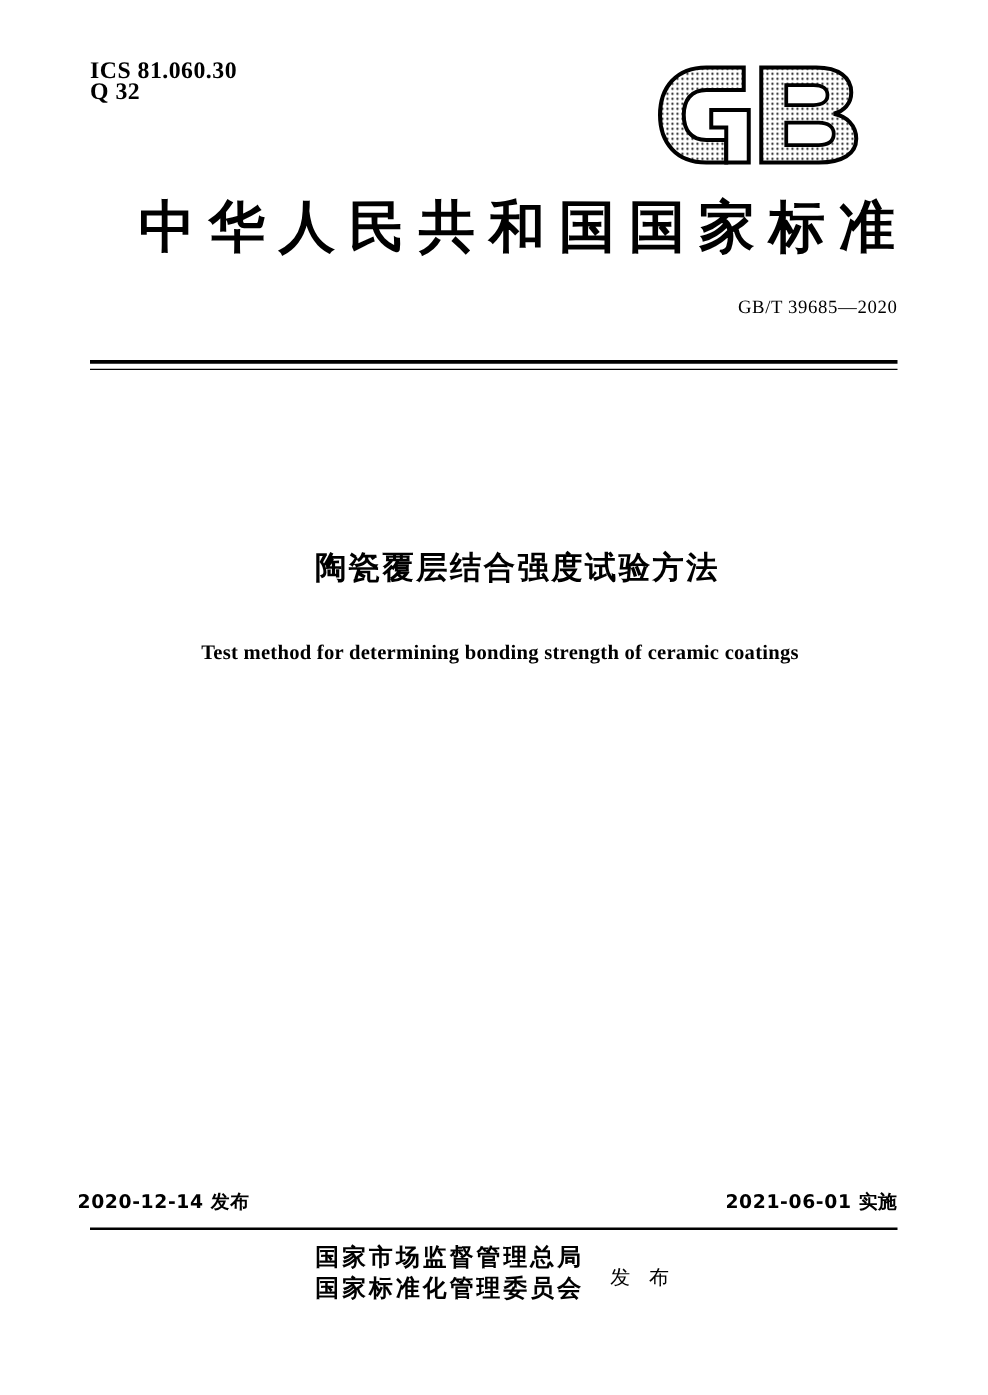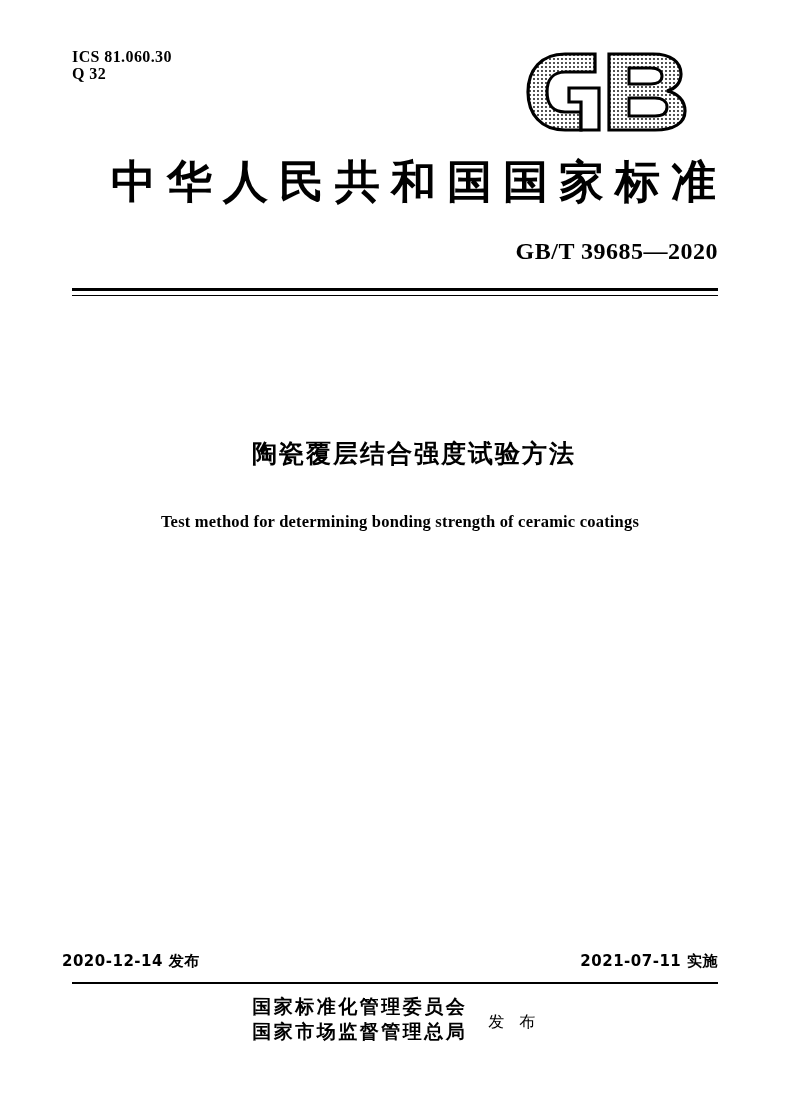--- a/index.html
+++ b/index.html
@@ -22,21 +22,21 @@
     box-sizing: border-box;
   }
 
   
   .ics-block {
     position: absolute;
     left: 72px;
     top: 48px;
     font-family: "Liberation Serif", serif;
     font-weight: bold;
-    font-size: 16px;
+    font-size: 19px;
     line-height: 17px;
     letter-spacing: 0.4px;
   }
 
   
   .gb-logo {
     position: absolute;
     right: 95px;
     top: 50px;
     width: 170px;
@@ -58,22 +58,22 @@
     color: #000;
     padding-left: 37px;
   }
 
   
   .std-number {
     position: absolute;
     right: 72px;
     top: 238px;
     font-family: "Liberation Serif", serif;
-    font-weight: bold;
-    font-size: 24px;
+    font-weight: normal;
+    font-size: 15px;
     letter-spacing: 0.5px;
   }
 
   
   .rule-top {
     position: absolute;
     left: 72px;
     right: 72px;
     top: 288px;
     height: 3px;
@@ -216,26 +216,26 @@
   <div class="std-number">GB/T 39685—2020</div>
 
   <div class="rule-top"></div>
   <div class="rule-bottom"></div>
 
   <div class="doc-title-cn">陶瓷覆层结合强度试验方法</div>
   <div class="doc-title-en">Test method for determining bonding strength of ceramic coatings</div>
 
   <div class="dates">
     <div class="date-item">2020-12-14 发布</div>
-    <div class="date-item">2021-07-11 实施</div>
+    <div class="date-item">2021-06-01 实施</div>
   </div>
 
   <div class="rule-footer"></div>
 
   <div class="issuer">
     <div class="issuer-names">
+      <div>国家市场监督管理总局</div>
       <div>国家标准化管理委员会</div>
-      <div>国家市场监督管理总局</div>
     </div>
     <div class="issuer-publish">发 布</div>
   </div>
 
 </div>
 
 </body></html>

